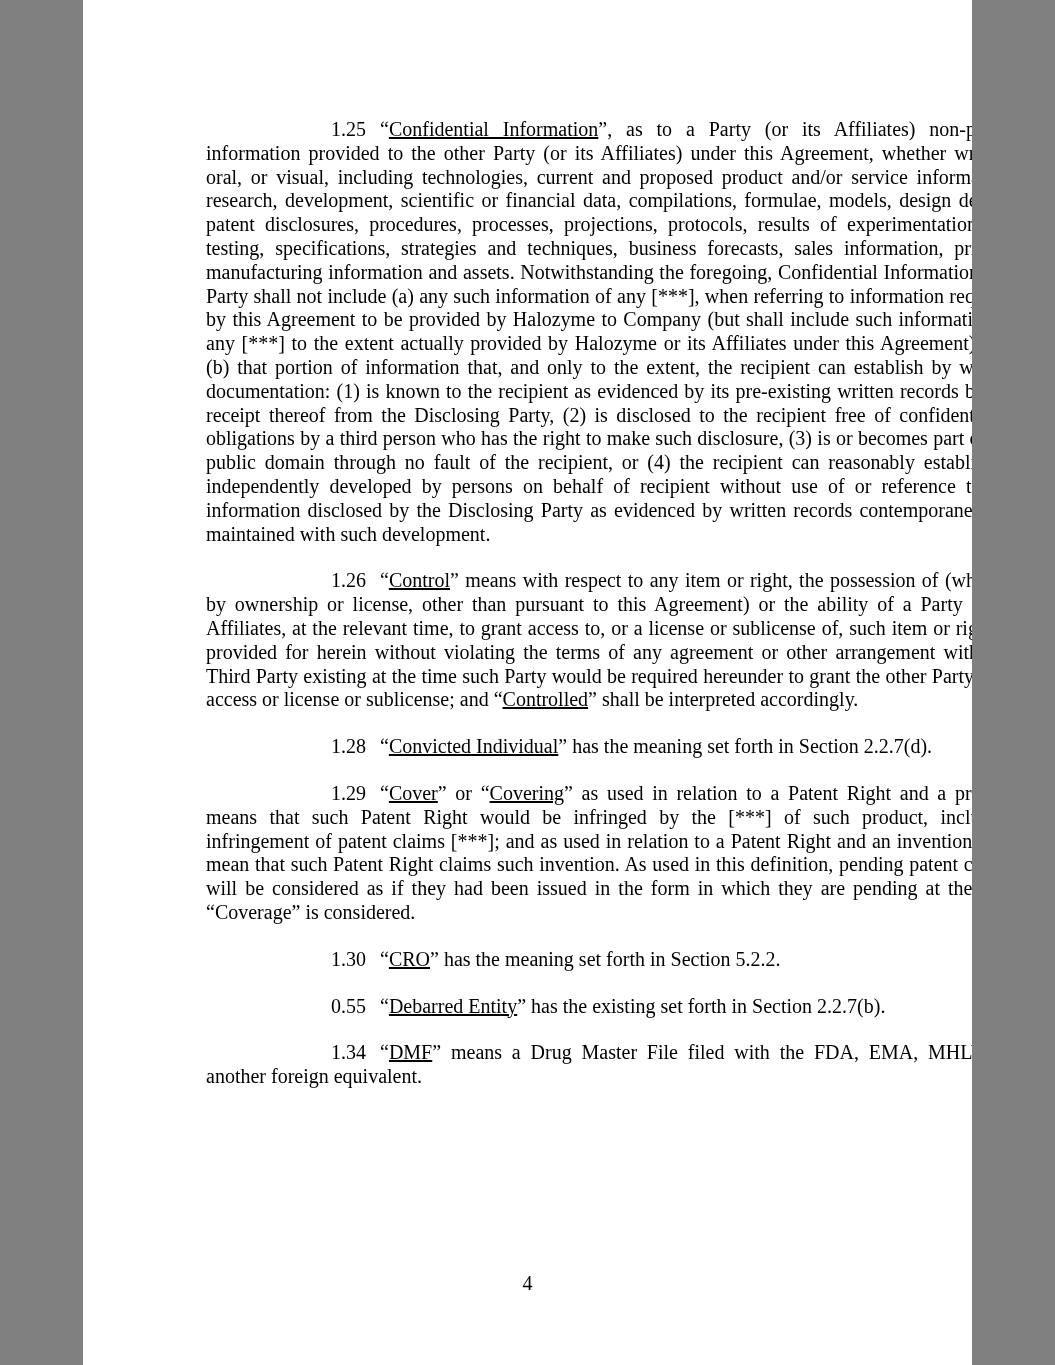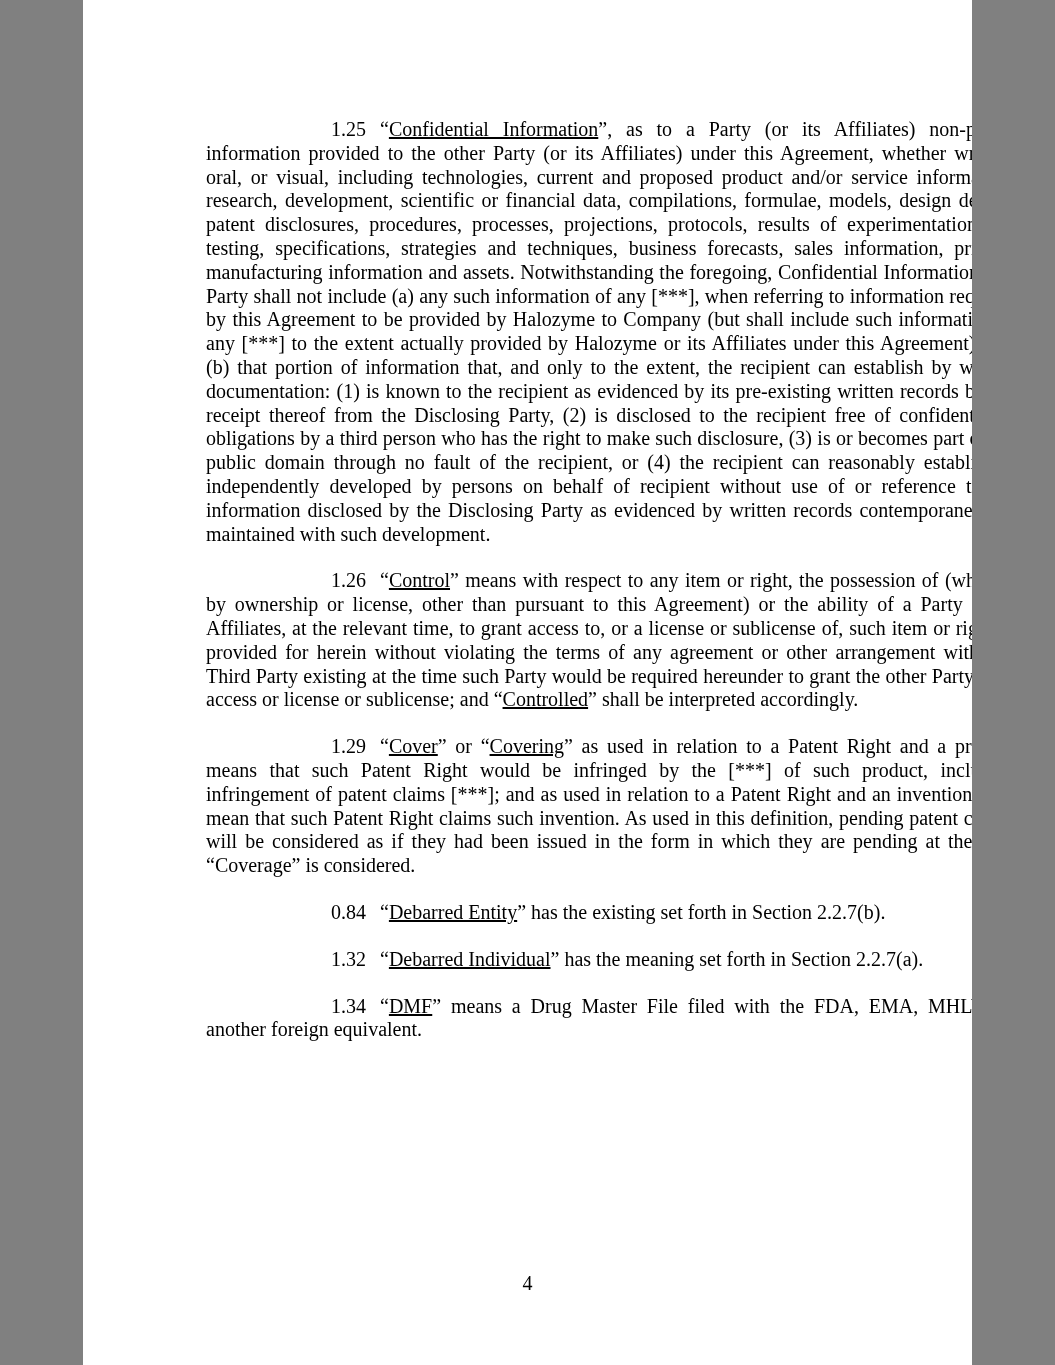--- a/index.html
+++ b/index.html
@@ -49,27 +49,28 @@
 <body>
 
 <div class="page">
   <div class="textblock">
 
     <p class="para"><span class="num">1.25</span><span class="seg">“</span><span class="u">Confidential Information</span><span class="seg">”, as to a Party (or its Affiliates) non-public information provided to the other Party (or its Affiliates) under this Agreement, whether written, oral, or visual, including technologies, current and proposed product and/or service information, research, development, scientific or financial data, compilations, formulae, models, design details, patent disclosures, procedures, processes, projections, protocols, results of experimentation and testing, specifications, strategies and techniques, business forecasts, sales information, pricing, manufacturing information and assets.  Notwithstanding the foregoing, Confidential Information of a Party shall not include (a) any such information of any [***], when referring to information required by this Agreement to be provided by Halozyme to Company (but shall include such information of any [***] to the extent actually provided by Halozyme or its Affiliates under this Agreement), and (b) that portion of information that, and only to the extent, the recipient can establish by written documentation: (1) is known to the recipient as evidenced by its pre-existing written records before receipt thereof from the Disclosing Party, (2) is disclosed to the recipient free of confidentiality obligations by a third person who has the right to make such disclosure, (3) is or becomes part of the public domain through no fault of the recipient, or (4) the recipient can reasonably establish is independently developed by persons on behalf of recipient without use of or reference to the information disclosed by the Disclosing Party as evidenced by written records contemporaneously maintained with such development.</span></p>
 
     <p class="para"><span class="num">1.26</span><span class="seg">“</span><span class="u">Control</span><span class="seg">” means with respect to any item or right, the possession of (whether by ownership or license, other than pursuant to this Agreement) or the ability of a Party or its Affiliates, at the relevant time, to grant access to, or a license or sublicense of, such item or right as provided for herein without violating the terms of any agreement or other arrangement with any Third Party existing at the time such Party would be required hereunder to grant the other Party such access or license or sublicense; and “</span><span class="u">Controlled</span><span class="seg">” shall be interpreted accordingly.</span></p>
 
 
+    <p class="para"><span class="num">1.28</span><span class="seg">“</span><span class="u">Convicted Individual</span><span class="seg">” has the meaning set forth in Section 2.2.7(d).</span></p>
 
     <p class="para"><span class="num">1.29</span><span class="seg">“</span><span class="u">Cover</span><span class="seg">” or “</span><span class="u">Covering</span><span class="seg">” as used in relation to a Patent Right and a product means that such Patent Right would be infringed by the [***] of such product, including infringement of patent claims [***]; and as used in relation to a Patent Right and an invention shall mean that such Patent Right claims such invention.  As used in this definition, pending patent claims will be considered as if they had been issued in the form in which they are pending at the time “Coverage” is considered.</span></p>
 
+    <p class="para"><span class="num">1.30</span><span class="seg">“</span><span class="u">CRO</span><span class="seg">” has the meaning set forth in Section 5.2.2.</span></p>
 
-    <p class="para"><span class="num">0.84</span><span class="seg">“</span><span class="u">Debarred Entity</span><span class="seg">” has the existing set forth in Section 2.2.7(b).</span></p>
+    <p class="para"><span class="num">0.55</span><span class="seg">“</span><span class="u">Debarred Entity</span><span class="seg">” has the existing set forth in Section 2.2.7(b).</span></p>
 
-    <p class="para"><span class="num">1.32</span><span class="seg">“</span><span class="u">Debarred Individual</span><span class="seg">” has the meaning set forth in Section 2.2.7(a).</span></p>
 
 
     <p class="para"><span class="num">1.34</span><span class="seg">“</span><span class="u">DMF</span><span class="seg">” means a Drug Master File filed with the FDA, EMA, MHLW or another foreign equivalent.</span></p>
 
   </div>
 
   <div class="footer">4</div>
 </div>
 
 </body></html>

